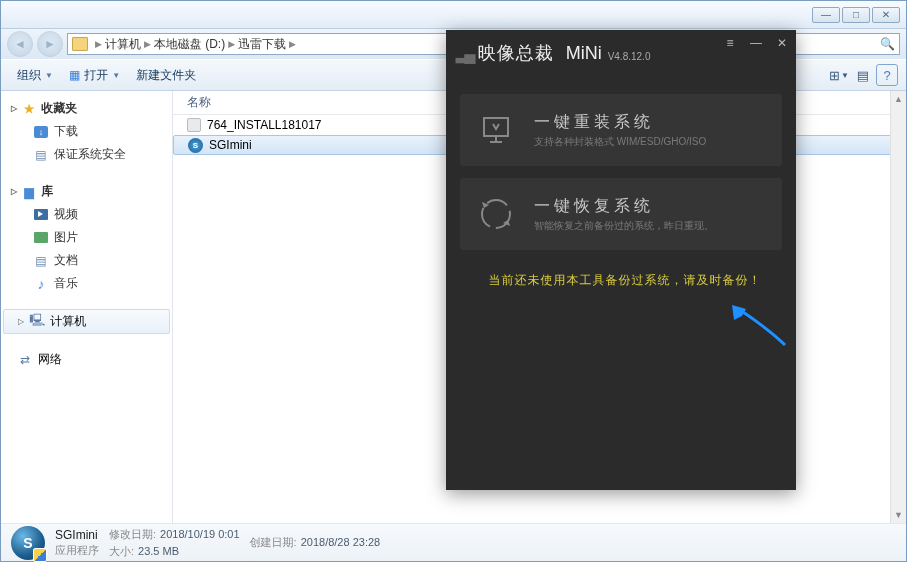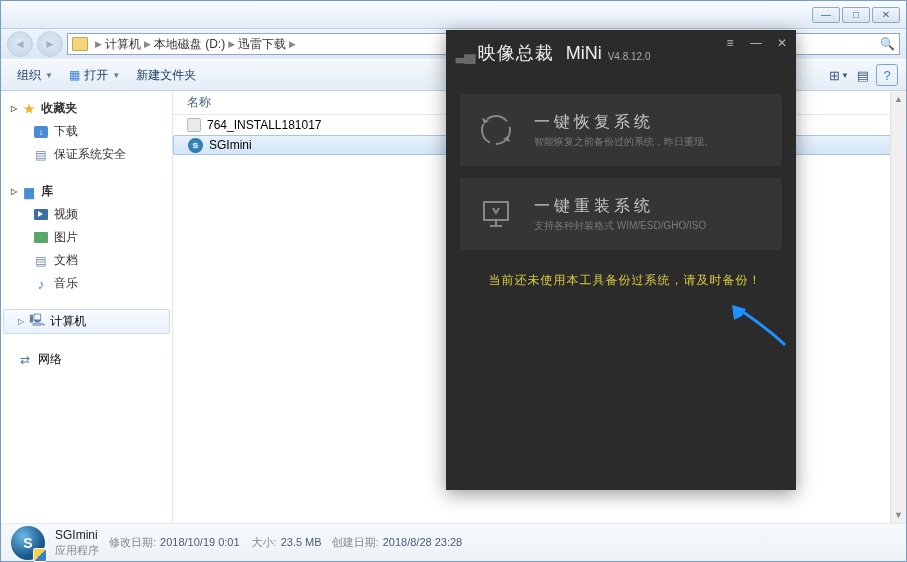--- a/index.html
+++ b/index.html
@@ -231,21 +231,21 @@
     </div>
 
   </div>
 
   <div class="details">
     <div class="det-icon">S<div class="det-shield"></div></div>
     <div class="det-main">
       <div class="det-name">SGImini</div>
       <div class="det-type">应用程序</div>
     </div>
-    <div class="det-meta" style="display:flex; gap:12px;">
+    <div class="det-meta" style="flex-direction:column; display:flex; gap:2px;">
       <div><span class="lab">修改日期:</span><span>2018/10/19 0:01</span></div>
       <div><span class="lab">大小:</span><span>23.5 MB</span></div>
     </div>
     <div class="det-meta" style="flex-direction:column; display:flex;">
       <div><span class="lab">创建日期:</span><span>2018/8/28 23:28</span></div>
     </div>
   </div>
 
 </div>
 
@@ -257,44 +257,44 @@
     <div class="sgi-wbtns">
       <span>≡</span>
       <span>—</span>
       <span>✕</span>
     </div>
   </div>
   <div class="sgi-options">
     <div class="sgi-opt">
       <div class="sgi-opt-icon">
         <svg width="40" height="40" viewBox="0 0 40 40">
-            <circle cx="20" cy="20" r="14" fill="none" stroke="#888" stroke-width="2" stroke-dasharray="22 6"></circle>
-            <path d="M 8 14 L 6 8 L 13 11 Z" fill="#888"></path>
-            <path d="M 32 26 L 34 32 L 27 29 Z" fill="#888"></path>
-          </svg>
-      </div>
-      <div class="sgi-opt-text">
-        <div class="sgi-opt-title">一键恢复系统</div>
-        <div class="sgi-opt-desc">智能恢复之前备份过的系统，昨日重现。</div>
-      </div>
-    </div>
-    <div class="sgi-opt">
-      <div class="sgi-opt-icon">
-        <svg width="40" height="40" viewBox="0 0 40 40">
             <rect x="8" y="8" width="24" height="18" fill="none" stroke="#888" stroke-width="2"></rect>
             <line x1="14" y1="32" x2="26" y2="32" stroke="#888" stroke-width="2"></line>
             <line x1="20" y1="26" x2="20" y2="32" stroke="#888" stroke-width="2"></line>
             <path d="M 17 14 L 20 19 L 23 14" fill="none" stroke="#888" stroke-width="2"></path>
           </svg>
       </div>
       <div class="sgi-opt-text">
         <div class="sgi-opt-title">一键重装系统</div>
         <div class="sgi-opt-desc">支持各种封装格式 WIM/ESD/GHO/ISO</div>
       </div>
     </div>
+    <div class="sgi-opt">
+      <div class="sgi-opt-icon">
+        <svg width="40" height="40" viewBox="0 0 40 40">
+            <circle cx="20" cy="20" r="14" fill="none" stroke="#888" stroke-width="2" stroke-dasharray="22 6"></circle>
+            <path d="M 8 14 L 6 8 L 13 11 Z" fill="#888"></path>
+            <path d="M 32 26 L 34 32 L 27 29 Z" fill="#888"></path>
+          </svg>
+      </div>
+      <div class="sgi-opt-text">
+        <div class="sgi-opt-title">一键恢复系统</div>
+        <div class="sgi-opt-desc">智能恢复之前备份过的系统，昨日重现。</div>
+      </div>
+    </div>
   </div>
   <div class="sgi-warn">当前还未使用本工具备份过系统，请及时备份！</div>
 </div>
 
 <svg class="arrow2" viewBox="0 0 70 50">
   <path d="M 65 45 Q 50 30 20 10" stroke="#1e90ff" stroke-width="3" fill="none"></path>
   <path d="M 12 5 L 26 9 L 22 16 L 14 20 Z" fill="#1e90ff"></path>
 </svg>
 
 </body></html>

